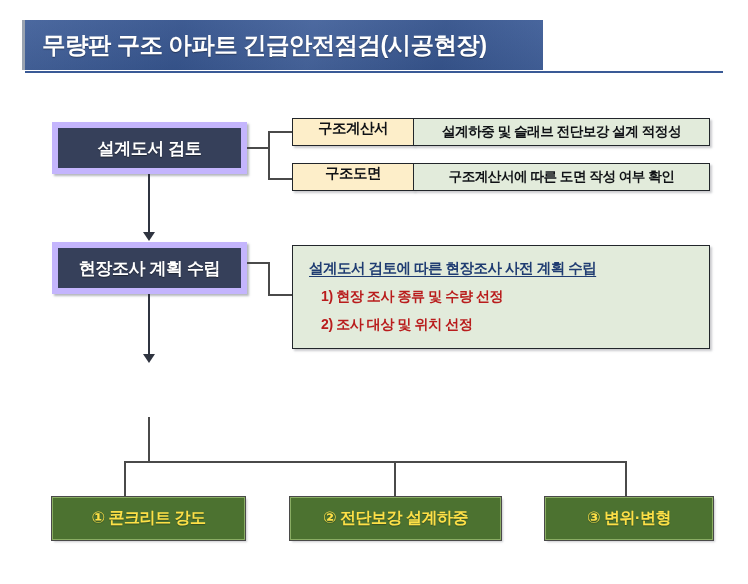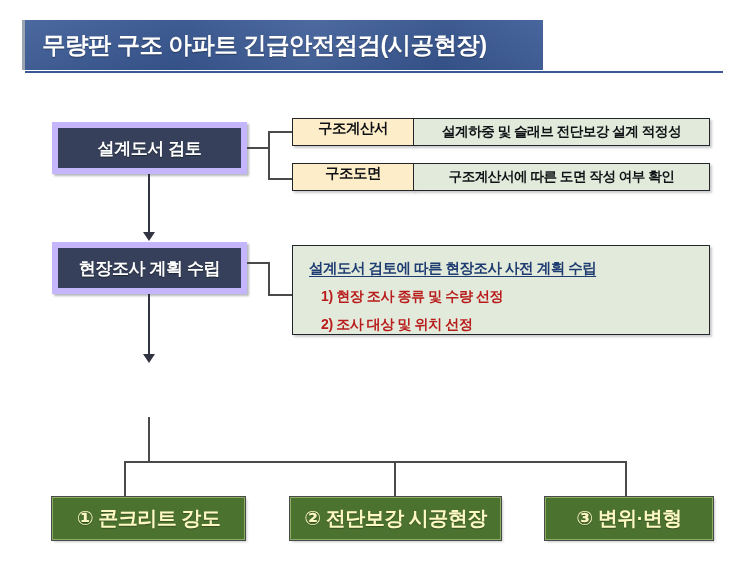--- a/index.html
+++ b/index.html
@@ -145,22 +145,22 @@
     background: #4c7230;
     border: 1.6px solid #8aad63;
     outline: 1px solid #4a4a4a;
     box-shadow: 2px 2px 2px rgba(150,152,158,0.5);
     display: flex;
     align-items: center;
     justify-content: center;
     box-sizing: border-box;
   }
   .green-box .label {
-    color: #fef9c3;
-    font-size: 20px;
+    color: #fde047;
+    font-size: 16px;
     font-weight: bold;
     letter-spacing: -0.5px;
     white-space: nowrap;
     text-shadow: 0 1px 1px rgba(0,0,0,0.3);
   }
 
   
   .line-v { position: absolute; width: 1.6px; background: #4a4a4a; }
   .line-h { position: absolute; height: 1.6px; background: #4a4a4a; }
   .arrow-head {
@@ -208,39 +208,39 @@
   <div class="arrow-head" style="left:143px; top:232px;"></div>
 
   <div class="navy-box" style="left:52px; top:242px; width:195px; height:52px;">
     <span class="label">현장조사 계획 수립</span>
   </div>
 
   <div class="line-h" style="left:247px; top:262px; width:22px;"></div>
   <div class="line-v" style="left:268px; top:262px; height:33px;"></div>
   <div class="line-h" style="left:268px; top:294px; width:24px;"></div>
 
-  <div class="plan-panel" style="left:292px; top:245px; width:418px; height:90px;">
+  <div class="plan-panel" style="left:292px; top:245px; width:418px; height:104px;">
     <span class="plan-heading">설계도서 검토에 따른 현장조사 사전 계획 수립</span>
     <span class="plan-item">1) 현장 조사 종류 및 수량 선정</span>
     <span class="plan-item">2) 조사 대상 및 위치 선정</span>
   </div>
 
   <div class="line-v" style="left:148px; top:294px; height:62px; background:#2f3440;"></div>
   <div class="arrow-head" style="left:143px; top:354px;"></div>
 
 
   <div class="line-v" style="left:148px; top:417px; height:45px;"></div>
   <div class="line-h" style="left:124px; top:461px; width:502px;"></div>
   <div class="line-v" style="left:124px; top:461px; height:38px;"></div>
   <div class="line-v" style="left:394px; top:461px; height:38px;"></div>
   <div class="line-v" style="left:625px; top:461px; height:38px;"></div>
 
   <div class="green-box" style="left:52px; top:497px; width:193px; height:43px;">
     <span class="label">① 콘크리트 강도</span>
   </div>
   <div class="green-box" style="left:290px; top:497px; width:211px; height:43px;">
-    <span class="label">② 전단보강 시공현장</span>
+    <span class="label">② 전단보강 설계하중</span>
   </div>
   <div class="green-box" style="left:545px; top:497px; width:168px; height:43px;">
     <span class="label">③ 변위·변형</span>
   </div>
 
 </div>
 
 </body></html>

